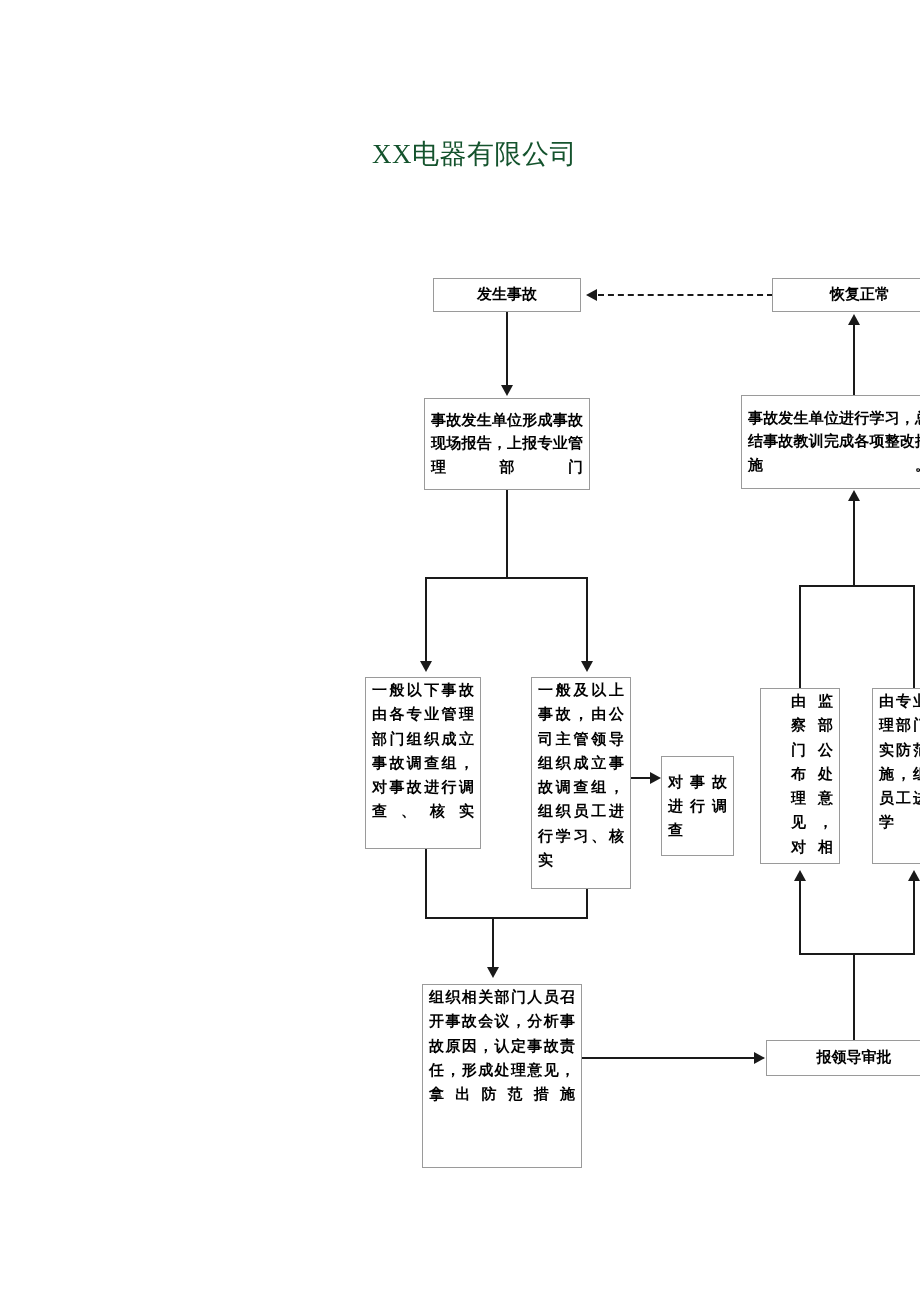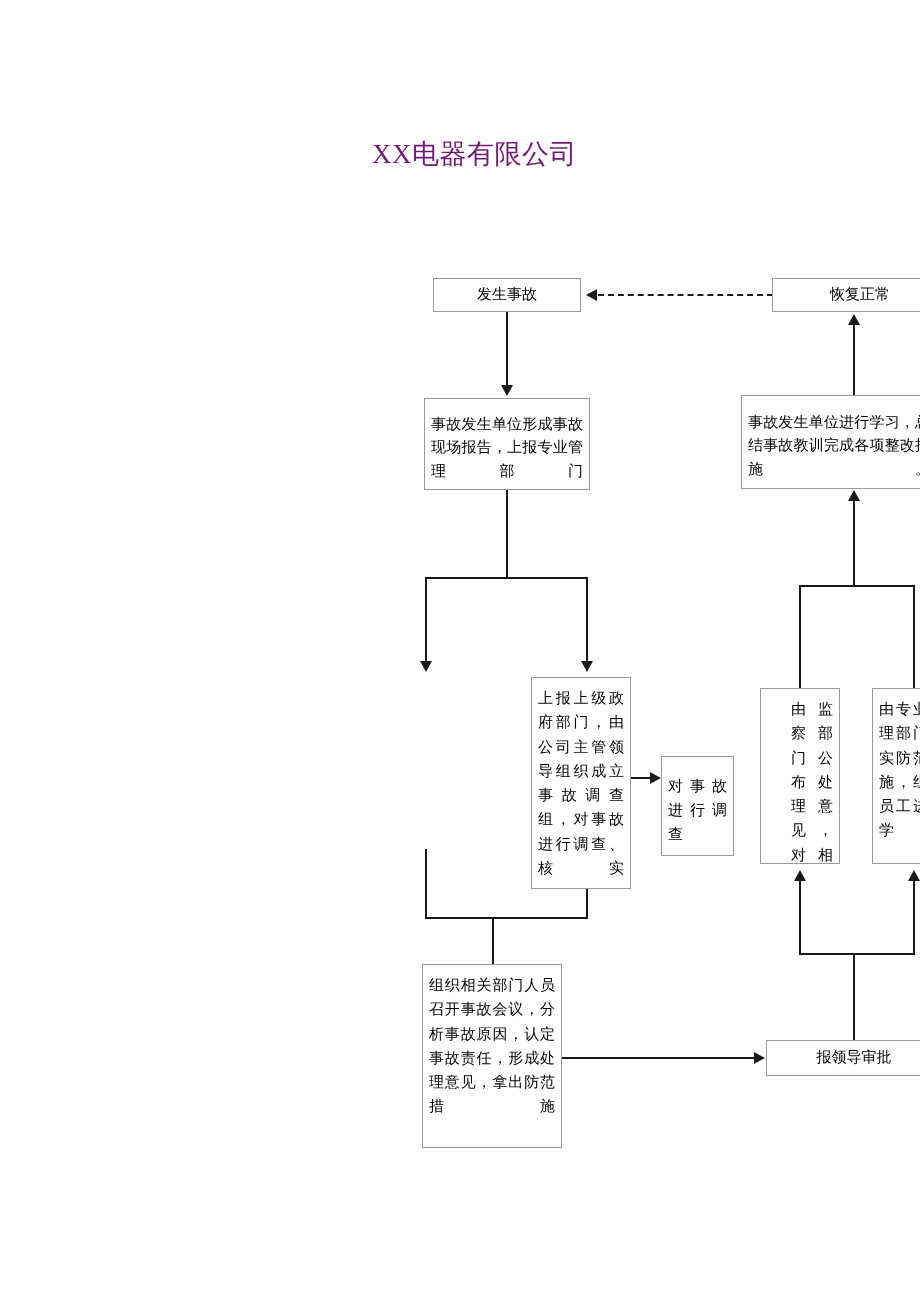--- a/index.html
+++ b/index.html
@@ -15,21 +15,21 @@
     width: 920px;
     height: 1301px;
     background: #ffffff;
     overflow: hidden;
   }
 
   
   .title-line {
     position: absolute;
     font-family: "Liberation Serif", "DejaVu Serif", serif;
-    color: #701a75;
+    color: #14532d;
     white-space: nowrap;
   }
   #title-company {
     left: 372px;
     top: 136px;
     font-size: 27px;
     letter-spacing: 0.5px;
   }
   #title-process {
     left: 387px;
@@ -52,42 +52,42 @@
     justify-content: center;
     overflow: hidden;
   }
   .node .txt {
     display: block;
     width: 100%;
     text-align: center;
     line-height: 1.55;
     font-size: 15px;
     padding: 0 2px;
+    font-weight: bold;
   }
   .node.center .txt { align-self: center; }
   .node.justify .txt {
     text-align: justify;
     text-align-last: justify;
     text-justify: inter-character;
     padding: 0 6px;
-    margin-top: 8px;
   }
   .node.tall .txt { font-size: 15px; line-height: 1.62; }
 
   
   #node-accident        { left: 433px; top: 278px;  width: 148px; height: 34px; }
   #node-recovery        { left: 772px; top: 278px;  width: 176px; height: 34px; }
   #node-site-report     { left: 424px; top: 398px;  width: 166px; height: 92px; }
   #node-learn-summary   { left: 741px; top: 395px;  width: 196px; height: 94px; }
   #node-minor           { left: 365px; top: 677px;  width: 116px; height: 172px; }
   #node-major           { left: 531px; top: 677px;  width: 100px; height: 212px; }
   #node-report-gov      { left: 661px; top: 756px;  width: 73px;  height: 100px; }
   #node-supervision     { left: 760px; top: 688px;  width: 80px;  height: 176px; padding-left: 24px; }
   #node-prevention      { left: 872px; top: 688px;  width: 80px;  height: 176px; }
-  #node-meeting         { left: 422px; top: 964px;  width: 140px; height: 184px; }
+  #node-meeting         { left: 422px; top: 984px;  width: 160px; height: 184px; }
   #node-approval        { left: 766px; top: 1040px; width: 176px; height: 36px; }
 
   
   .ln {
     position: absolute;
     background: #1a1a1a;
   }
   .ln.v { width: 2px; }
   .ln.h { height: 2px; }
 
@@ -182,23 +182,26 @@
   </div>
 
   <div class="node center justify" id="node-site-report">
     <span class="txt">事故发生单位形成事故现场报告，上报专业管理部门</span>
   </div>
 
   <div class="node center justify" id="node-learn-summary">
     <span class="txt">事故发生单位进行学习，总结事故教训完成各项整改措施。</span>
   </div>
 
+  <div class="node tall justify" id="node-minor">
+    <span class="txt">一般以下事故由各专业管理部门组织成立事故调查组，对事故进行调查、核实</span>
+  </div>
 
   <div class="node tall justify" id="node-major">
-    <span class="txt">上报上级政府部门，由公司主管领导组织成立事故调查组，对事故进行调查、核实</span>
+    <span class="txt">一般及以上事故，由公司主管领导组织成立事故调查组，组织员工进行学习、核实</span>
   </div>
 
   <div class="node tall justify center" id="node-report-gov">
     <span class="txt">对事故进行调查</span>
   </div>
 
   <div class="node tall justify" id="node-supervision">
     <span class="txt">由监察部门公布处理意见，对相关责任人进行处理</span>
   </div>
 

